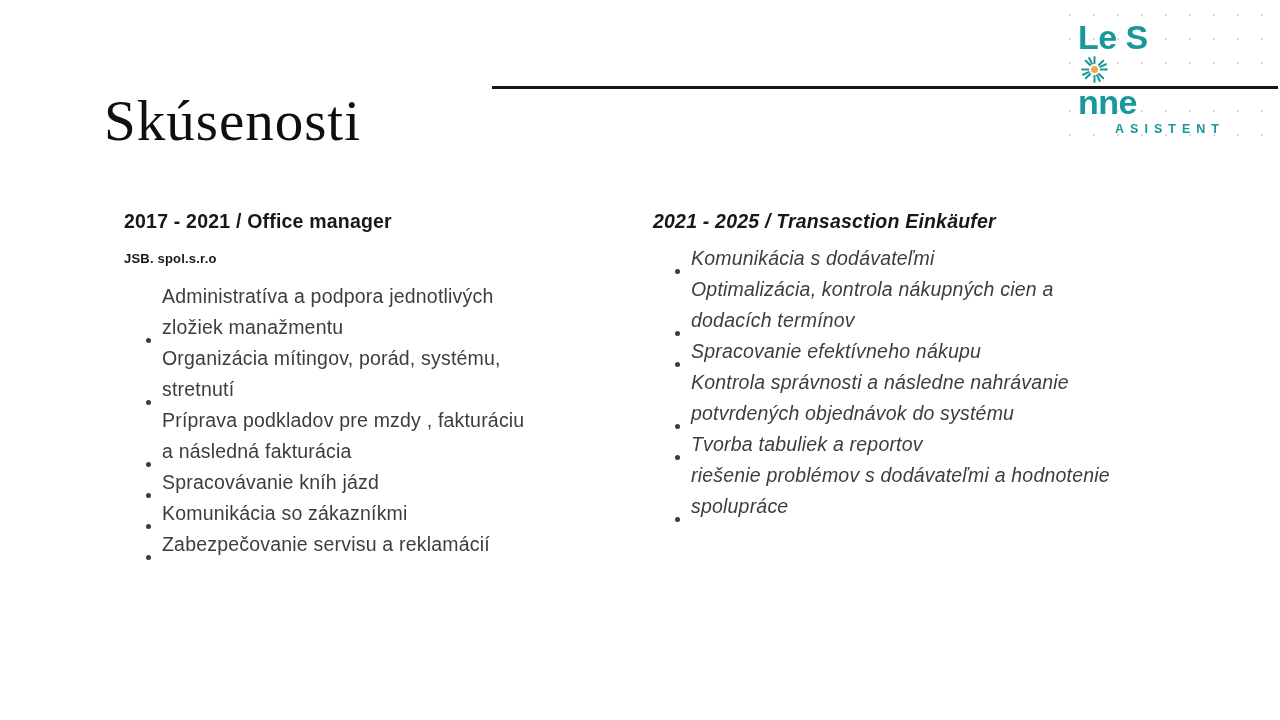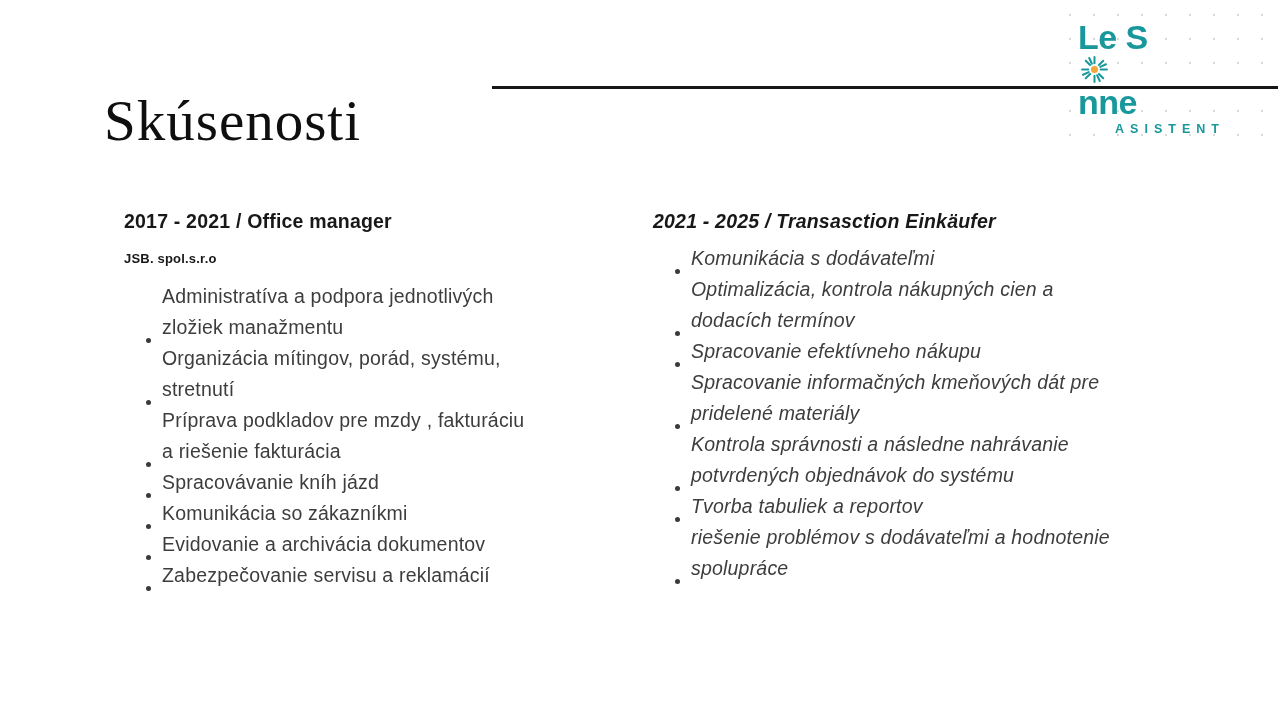--- a/index.html
+++ b/index.html
@@ -189,33 +189,29 @@
 zložiek manažmentu</span>
         </li>
       <li>
           <span class="bullet-dot"></span>
           <span class="bullet-text">Organizácia mítingov, porád, systému,
 stretnutí</span>
         </li>
       <li>
           <span class="bullet-dot"></span>
           <span class="bullet-text">Príprava podkladov pre mzdy , fakturáciu
-a riešenie fakturácia</span>
+a následná fakturácia</span>
         </li>
       <li>
           <span class="bullet-dot"></span>
           <span class="bullet-text">Spracovávanie kníh jázd</span>
         </li>
       <li>
           <span class="bullet-dot"></span>
           <span class="bullet-text">Komunikácia so zákazníkmi</span>
-        </li>
-      <li>
-          <span class="bullet-dot"></span>
-          <span class="bullet-text">Evidovanie a archivácia dokumentov</span>
         </li>
       <li>
           <span class="bullet-dot"></span>
           <span class="bullet-text">Zabezpečovanie servisu a reklamácií</span>
         </li>
     </ul>
   </section>
 
   <section class="column right">
     <div class="period">2021 - 2025 / Transasction Einkäufer</div>
@@ -228,25 +224,20 @@
           <span class="bullet-dot"></span>
           <span class="bullet-text">Optimalizácia, kontrola nákupných cien a
 dodacích termínov</span>
         </li>
       <li>
           <span class="bullet-dot"></span>
           <span class="bullet-text">Spracovanie efektívneho nákupu</span>
         </li>
       <li>
           <span class="bullet-dot"></span>
-          <span class="bullet-text">Spracovanie informačných kmeňových dát pre
-pridelené materiály</span>
-        </li>
-      <li>
-          <span class="bullet-dot"></span>
           <span class="bullet-text">Kontrola správnosti a následne nahrávanie
 potvrdených objednávok do systému</span>
         </li>
       <li>
           <span class="bullet-dot"></span>
           <span class="bullet-text">Tvorba tabuliek a reportov</span>
         </li>
       <li>
           <span class="bullet-dot"></span>
           <span class="bullet-text">riešenie problémov s dodávateľmi a hodnotenie

